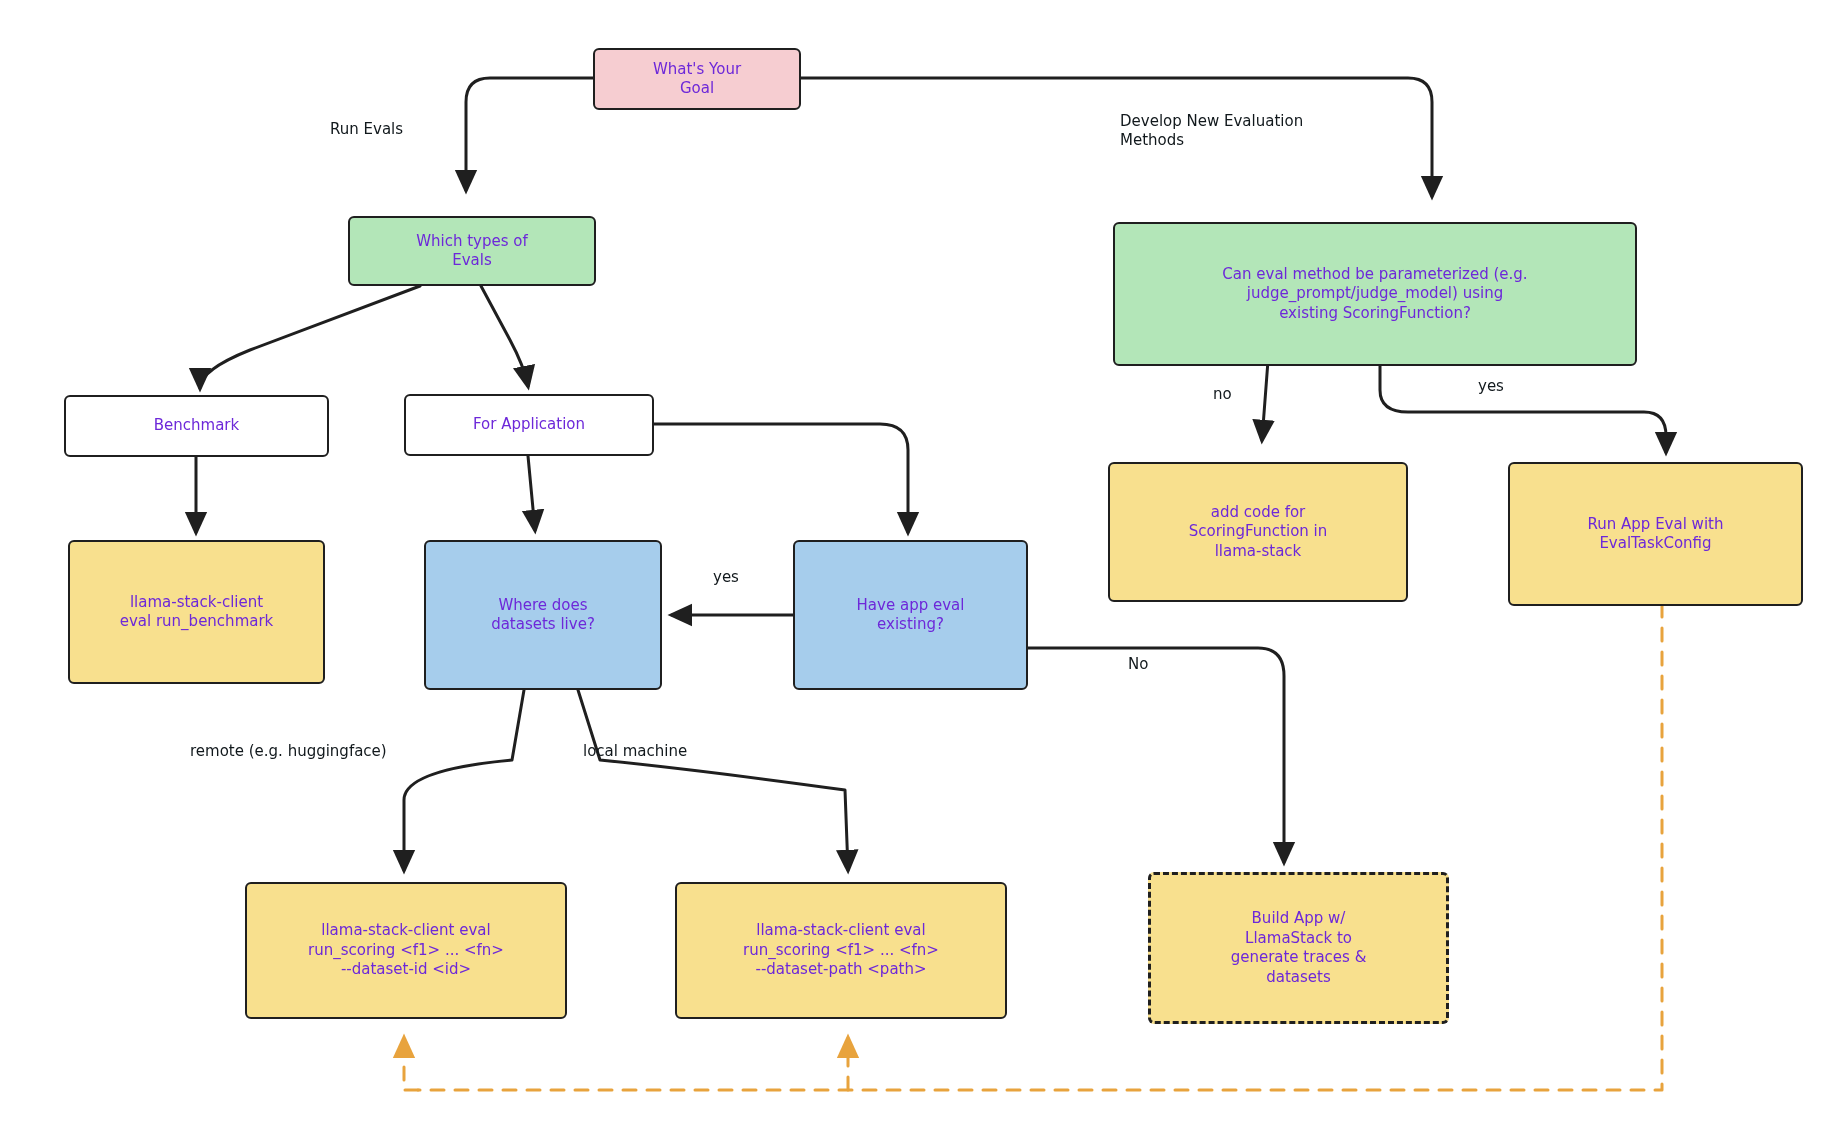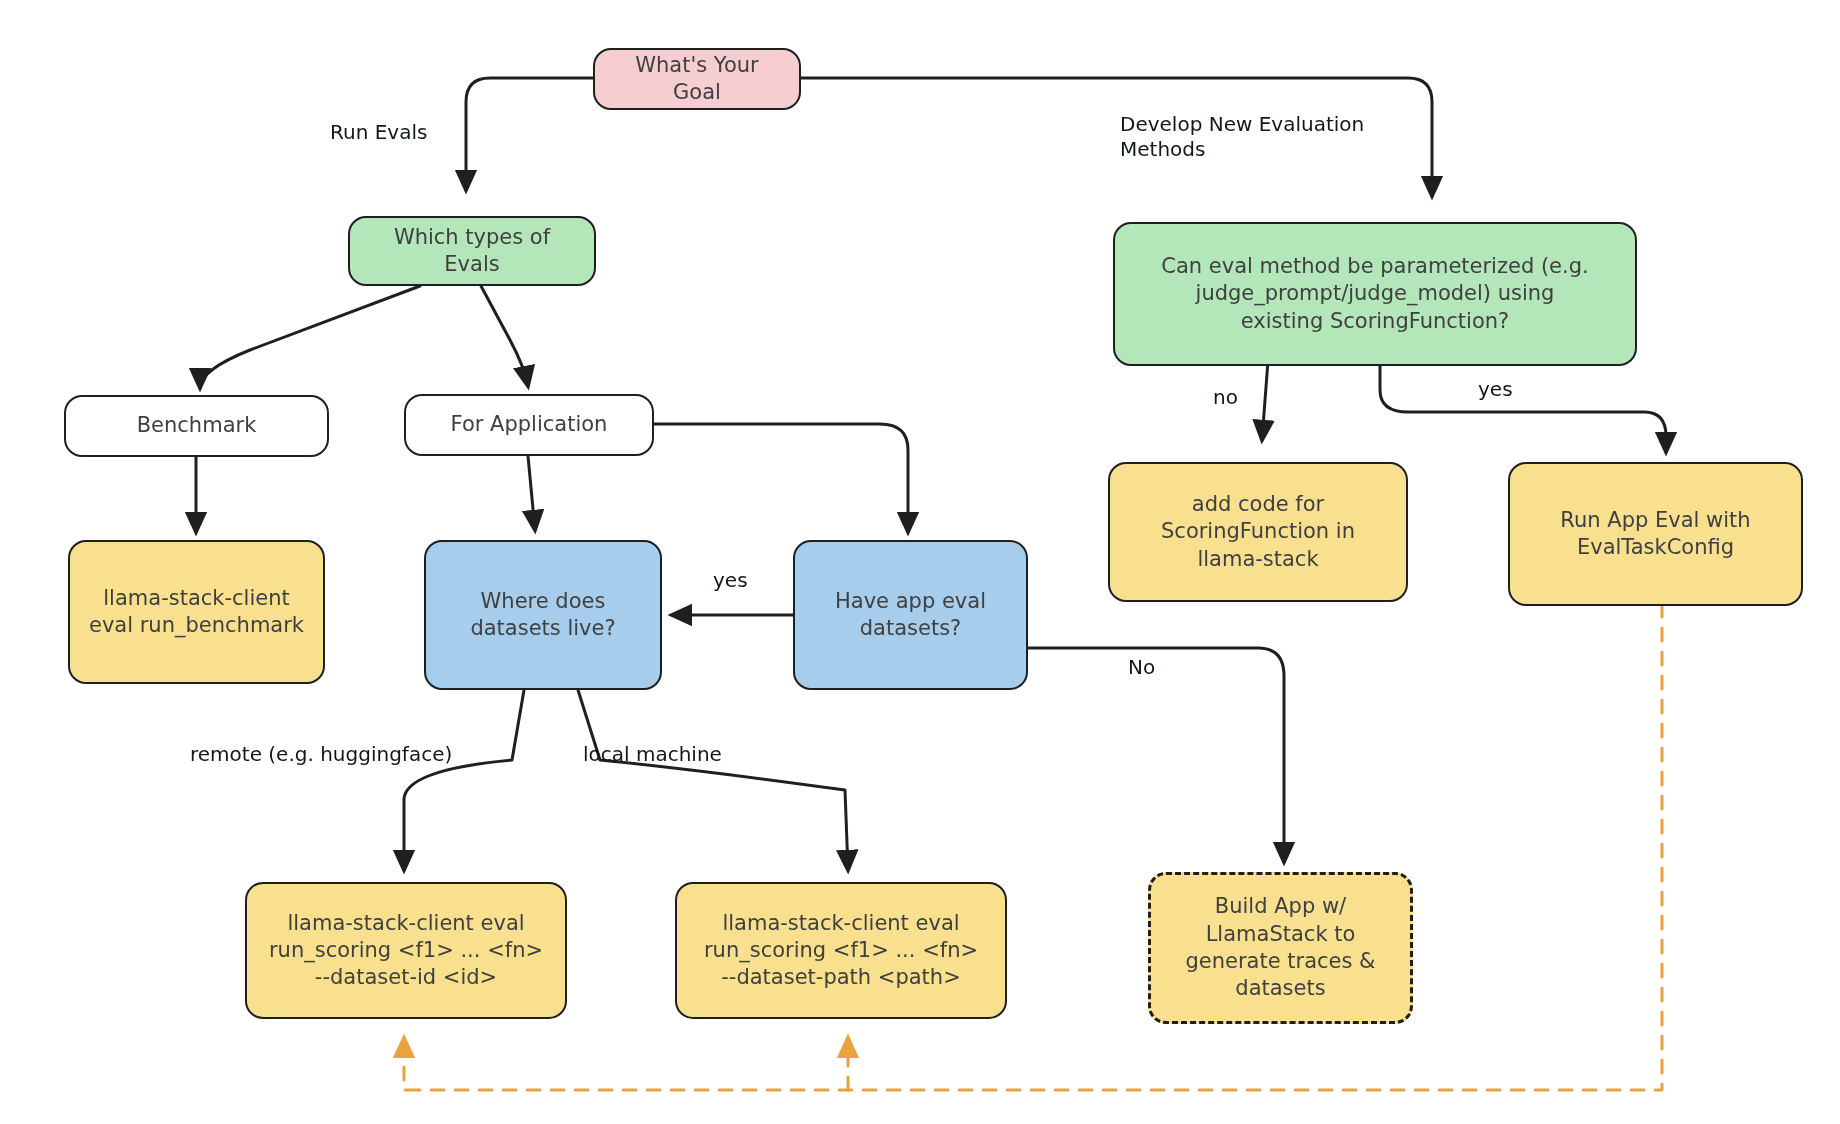--- a/index.html
+++ b/index.html
@@ -28,41 +28,41 @@
     pointer-events: none;
   }
   .node {
     position: absolute;
     box-sizing: border-box;
     display: flex;
     align-items: center;
     justify-content: center;
     text-align: center;
     border: 2.5px solid #1f1f1f;
-    border-radius: 18px;
-    font-size: 21px;
+    border-radius: 6px;
+    font-size: 15px;
     line-height: 1.3;
-    color: #404040;
+    color: #6d28d9;
     padding: 6px 10px;
     white-space: pre-line;
     font-family: "DejaVu Sans", sans-serif;
   }
   .node.pink   { background: #f6cdd1; }
   .node.green  { background: #b3e6b8; }
   .node.yellow { background: #f8e08e; }
   .node.blue   { background: #a6cdec; }
   .node.white  { background: #ffffff; }
   .node.dashed {
     background: #f8e08e;
     border-style: dashed;
     border-width: 3px;
   }
   .edge-label {
     position: absolute;
-    font-size: 20px;
+    font-size: 15px;
     color: #11181c;
     white-space: pre-line;
     line-height: 1.25;
     font-family: "DejaVu Sans", sans-serif;
   }
 </style>
 </head>
 <body>
 
 <div id="canvas">
@@ -125,28 +125,28 @@
   <div class="node yellow" style="left:1108px; top:462px; width:300px; height:140px;">add code for
 ScoringFunction in
 llama-stack</div>
   <div class="node yellow" style="left:1508px; top:462px; width:295px; height:144px;">Run App Eval with
 EvalTaskConfig</div>
   <div class="node yellow" style="left:68px;   top:540px; width:257px; height:144px;">llama-stack-client
 eval run_benchmark</div>
   <div class="node blue" style="left:424px;  top:540px; width:238px; height:150px;">Where does
 datasets live?</div>
   <div class="node blue" style="left:793px;  top:540px; width:235px; height:150px;">Have app eval
-datasets?</div>
+existing?</div>
   <div class="node yellow" style="left:245px;  top:882px; width:322px; height:137px;">llama-stack-client eval
 run_scoring &lt;f1&gt; ... &lt;fn&gt;
 --dataset-id &lt;id&gt;</div>
   <div class="node yellow" style="left:675px;  top:882px; width:332px; height:137px;">llama-stack-client eval
 run_scoring &lt;f1&gt; ... &lt;fn&gt;
 --dataset-path &lt;path&gt;</div>
-  <div class="node dashed" style="left:1148px; top:872px; width:265px; height:152px;">Build App w/
+  <div class="node dashed" style="left:1148px; top:872px; width:301px; height:152px;">Build App w/
 LlamaStack to
 generate traces &amp;
 datasets</div>
 
   <div class="edge-label" style="left:330px;  top:120px;">Run Evals</div>
   <div class="edge-label" style="left:1120px; top:112px; text-align:left;">Develop New Evaluation
 Methods</div>
   <div class="edge-label" style="left:1213px; top:385px;">no</div>
   <div class="edge-label" style="left:1478px; top:377px;">yes</div>
   <div class="edge-label" style="left:713px;  top:568px;">yes</div>

